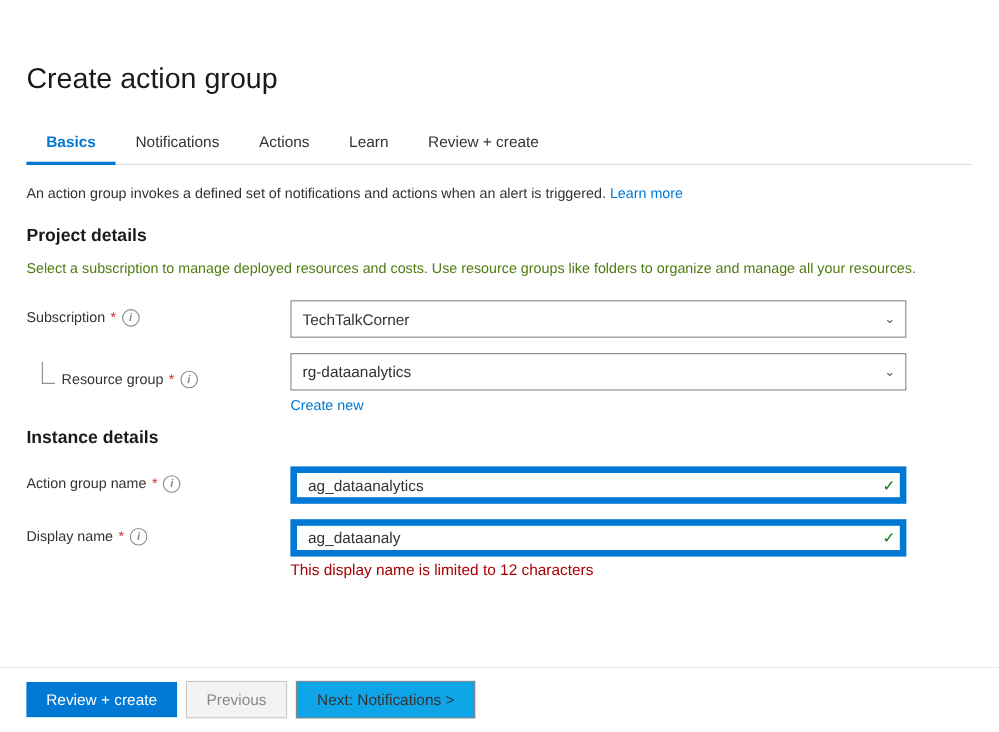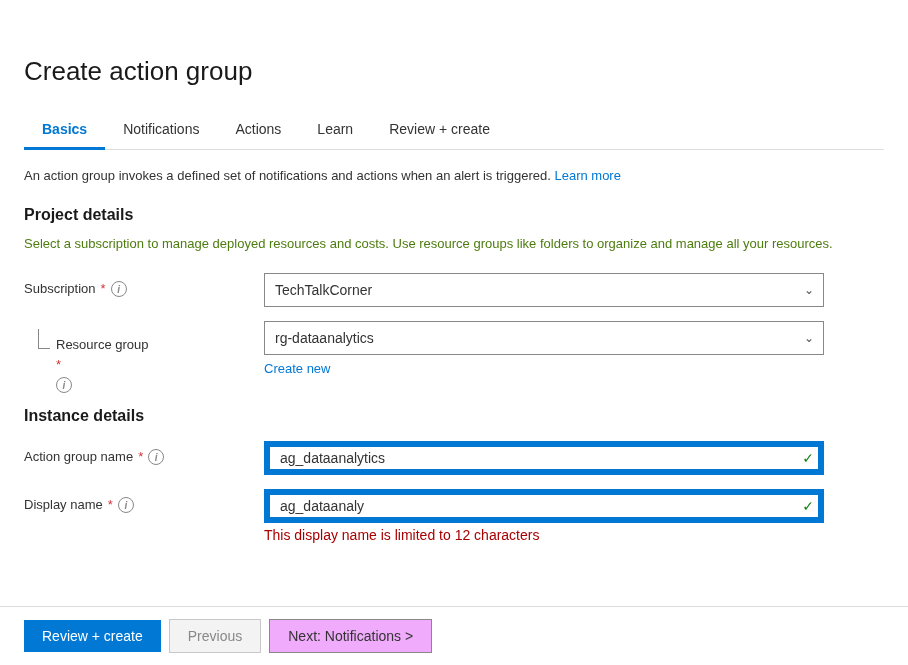--- a/index.html
+++ b/index.html
@@ -196,21 +196,21 @@
     }
     .btn-secondary {
       background: #f3f3f3;
       color: #888;
       border: 1px solid #c8c8c8;
       padding: 8px 18px;
       font-size: 14px;
       cursor: default;
     }
     .btn-outline {
-      background: #f0abfc;
+      background: #0ea5e9;
       color: #333;
       border: 1px solid #8a8886;
       padding: 8px 18px;
       font-size: 14px;
       cursor: pointer;
     }
     
     .indent-line {
       display: flex;
       align-items: flex-start;
@@ -262,21 +262,21 @@
           <option>TechTalkCorner</option>
         </select>
         <span class="chevron">⌄</span>
       </div>
     </div>
   </div>
 
   <div class="form-row">
     <div class="indent-line">
       <div class="l-shape"></div>
-      <div class="form-label" style="min-width:unset; padding-left:0;flex-direction:column;">
+      <div class="form-label" style="min-width:unset; padding-left:0;">
         <span>Resource group</span>
         <span class="required"> *</span>
         <span class="info-icon">i</span>
       </div>
     </div>
     <div class="form-control-wrap">
       <div class="select-wrapper">
         <select>
           <option>rg-dataanalytics</option>
         </select>

